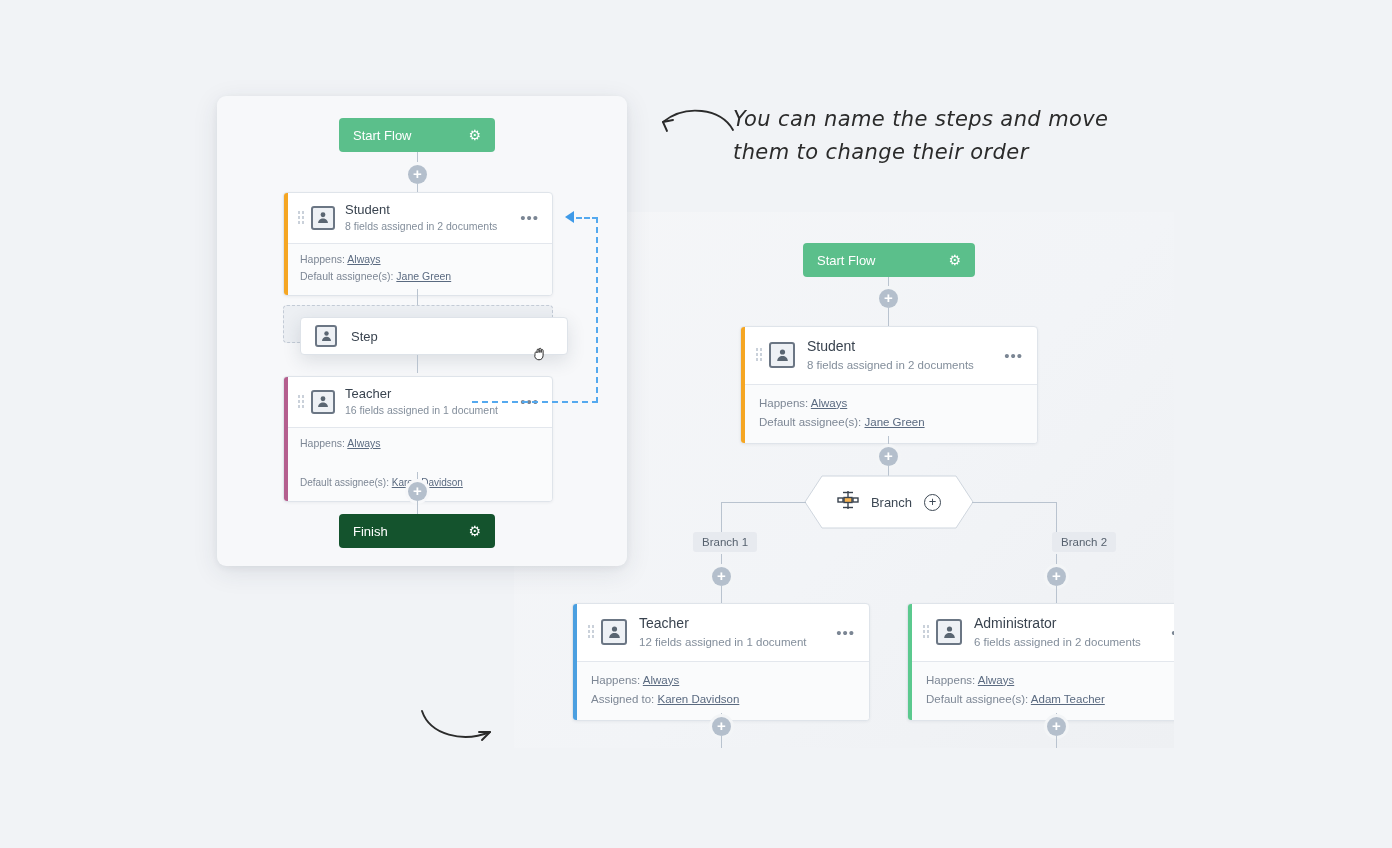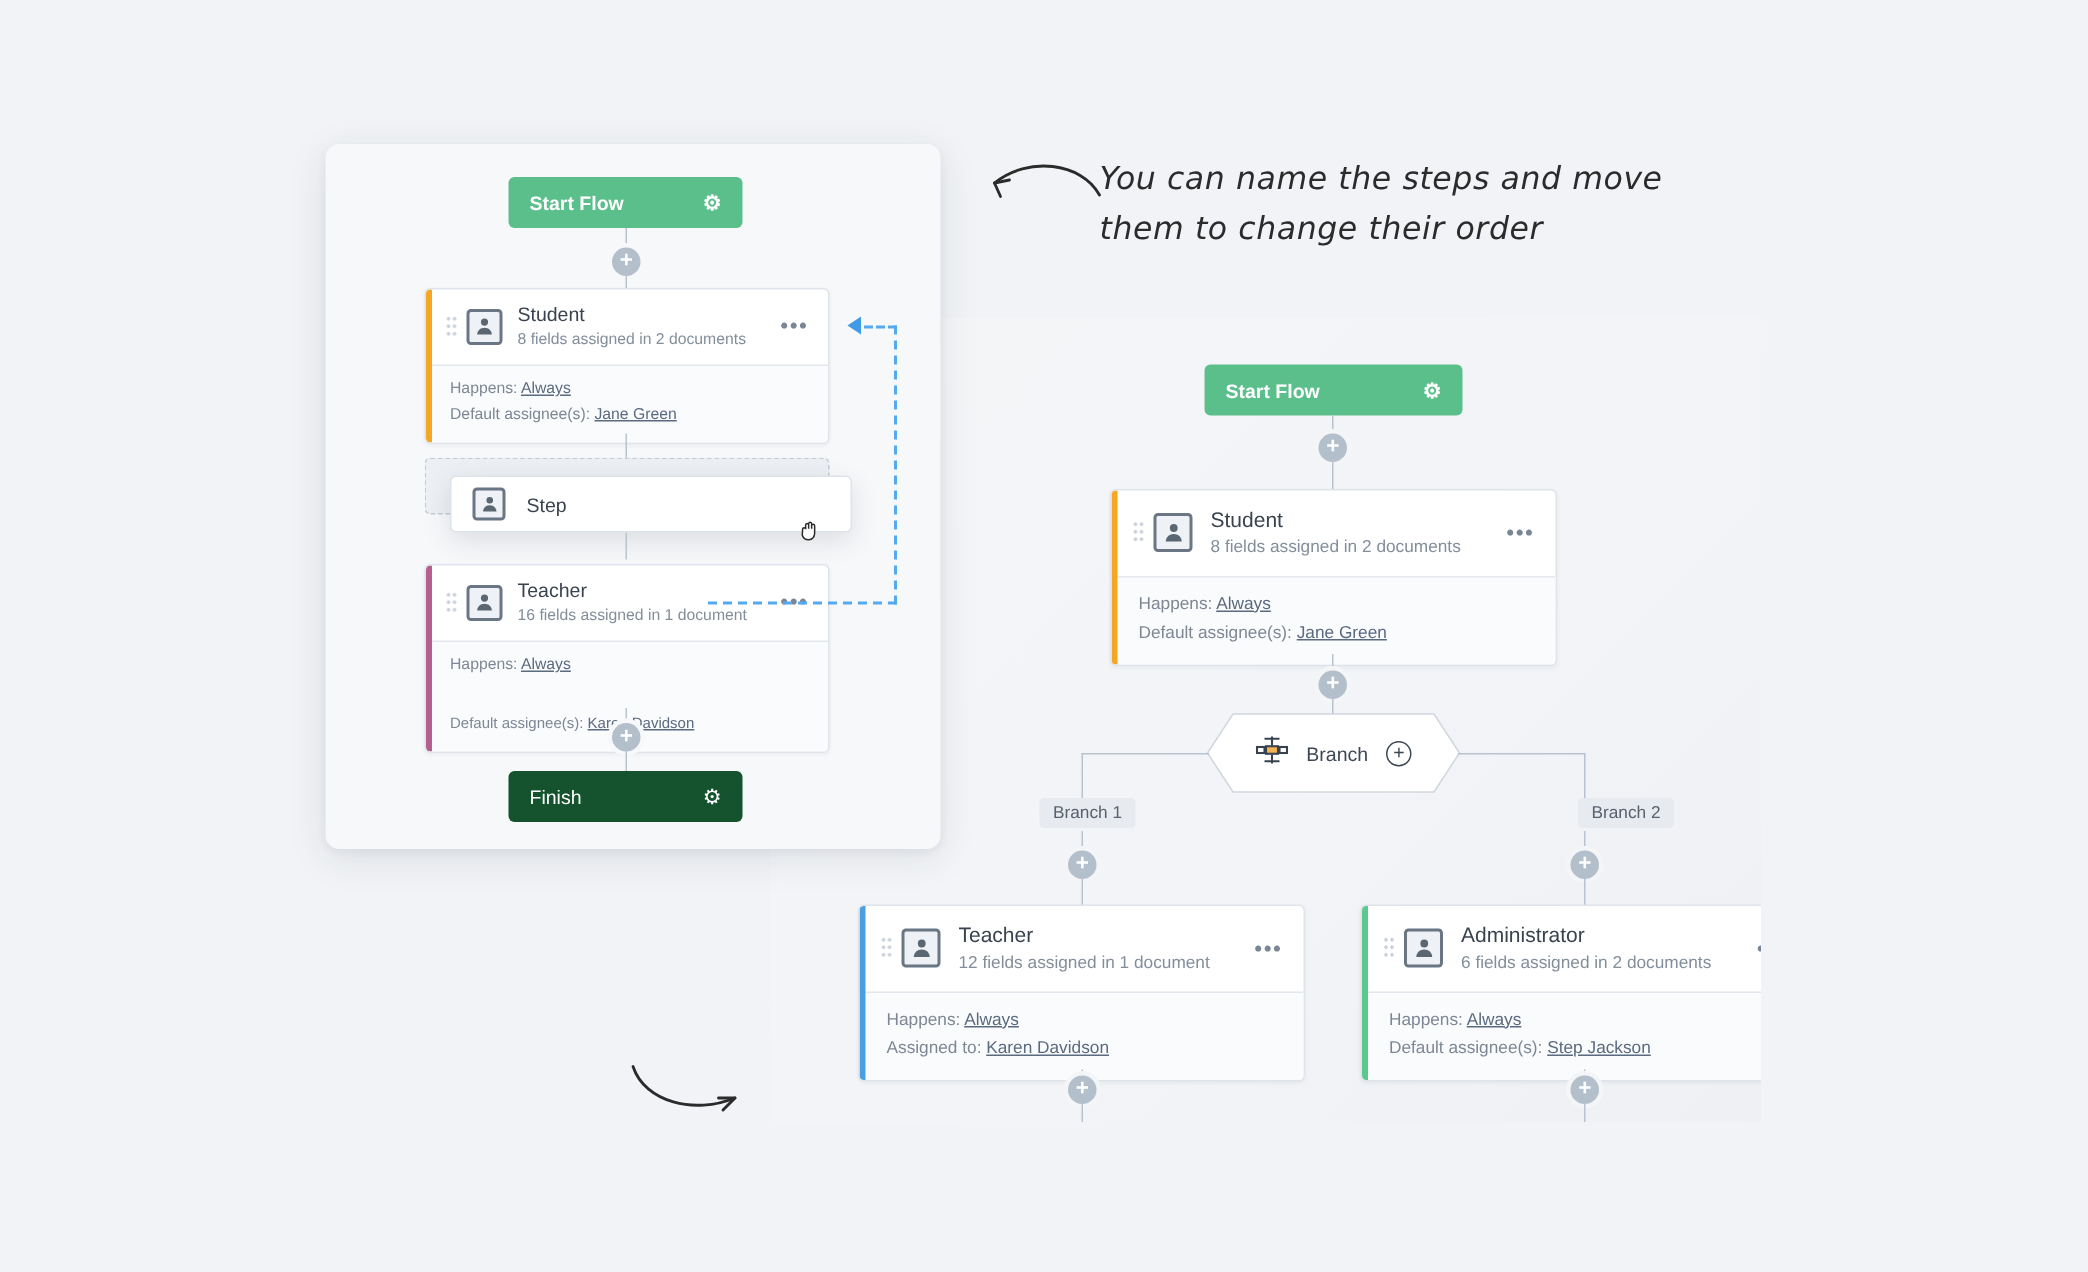--- a/index.html
+++ b/index.html
@@ -40,21 +40,21 @@
     cursor: pointer; user-select: none;
   }
   .plus::before { content: "+"; display: block; margin-top: -2px; }
   .panel-right .plus { box-shadow: 0 0 0 3px #f3f5f7; }
 
   .pill {
     position: absolute; height: 34px; border-radius: 4px;
     display: flex; align-items: center; justify-content: space-between;
     padding: 0 14px; color: #fff; font-size: 13px; cursor: pointer;
   }
-  .pill.green { background: #5bbf8b; font-weight: bold; }
+  .pill.green { background: #5bbf8b; }
   .pill.blue  { background: #14532d; }
   .pill .gear { font-size: 14px; line-height: 1; }
 
   
   .card {
     position: absolute; background: #fff;
     border: 1px solid #dfe4ea; border-radius: 4px;
     box-shadow: 0 1px 3px rgba(40,52,72,.06);
     overflow: hidden;
   }
@@ -280,21 +280,21 @@
         </div>
         <div class="dots">•••</div>
       </div>
       <div class="card-body">
         <div class="meta">
           <span>Happens:</span>
           <a>Always</a>
         </div>
         <div class="meta">
           <span>Default assignee(s):</span>
-          <a>Step Jackson</a>
+          <a>Adam Teacher</a>
         </div>
       </div>
     </div>
 
     <div class="conn" style="left:207px; top:501px; height:22px;"></div>
     <div class="plus" style="left:198px; top:505px;"></div>
     <div class="conn" style="left:207px; top:523px; height:20px;"></div>
 
     <div class="conn" style="left:542px; top:501px; height:22px;"></div>
     <div class="plus" style="left:533px; top:505px;"></div>

